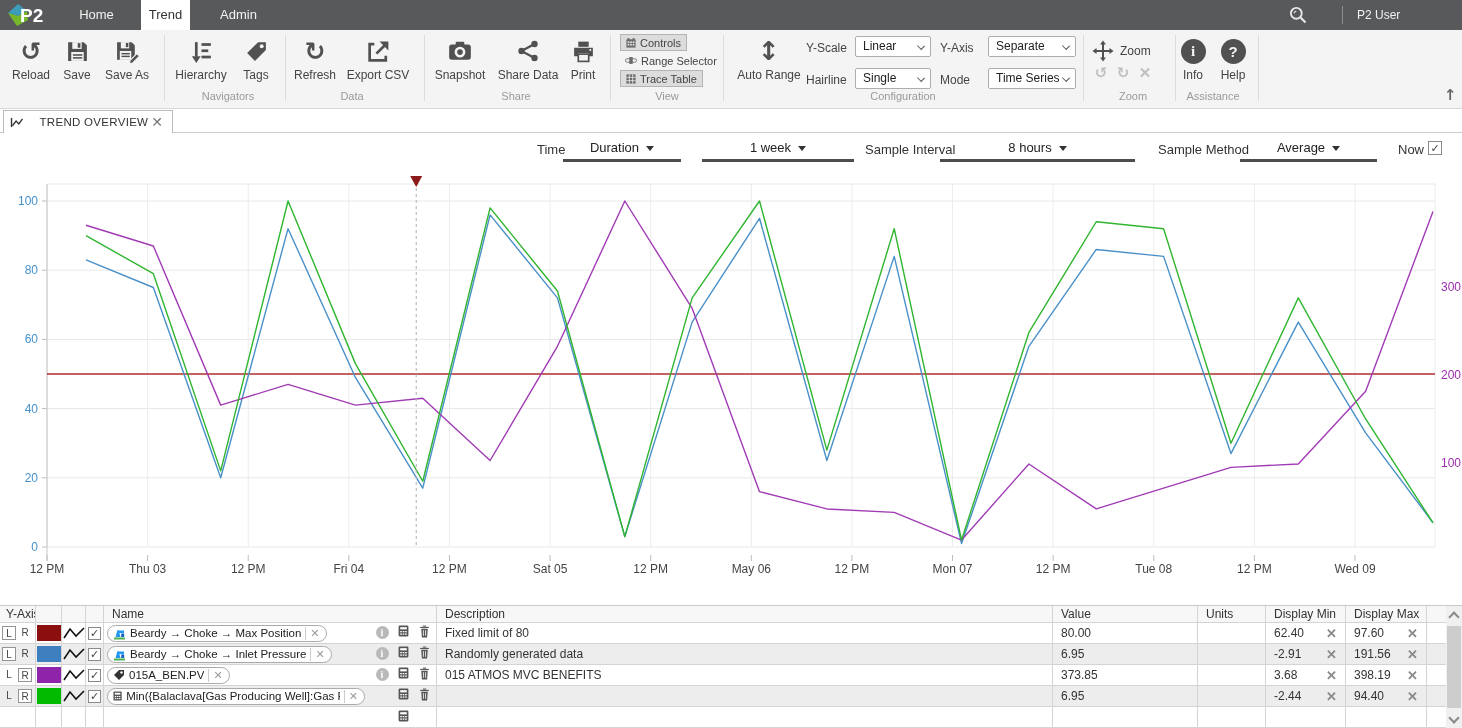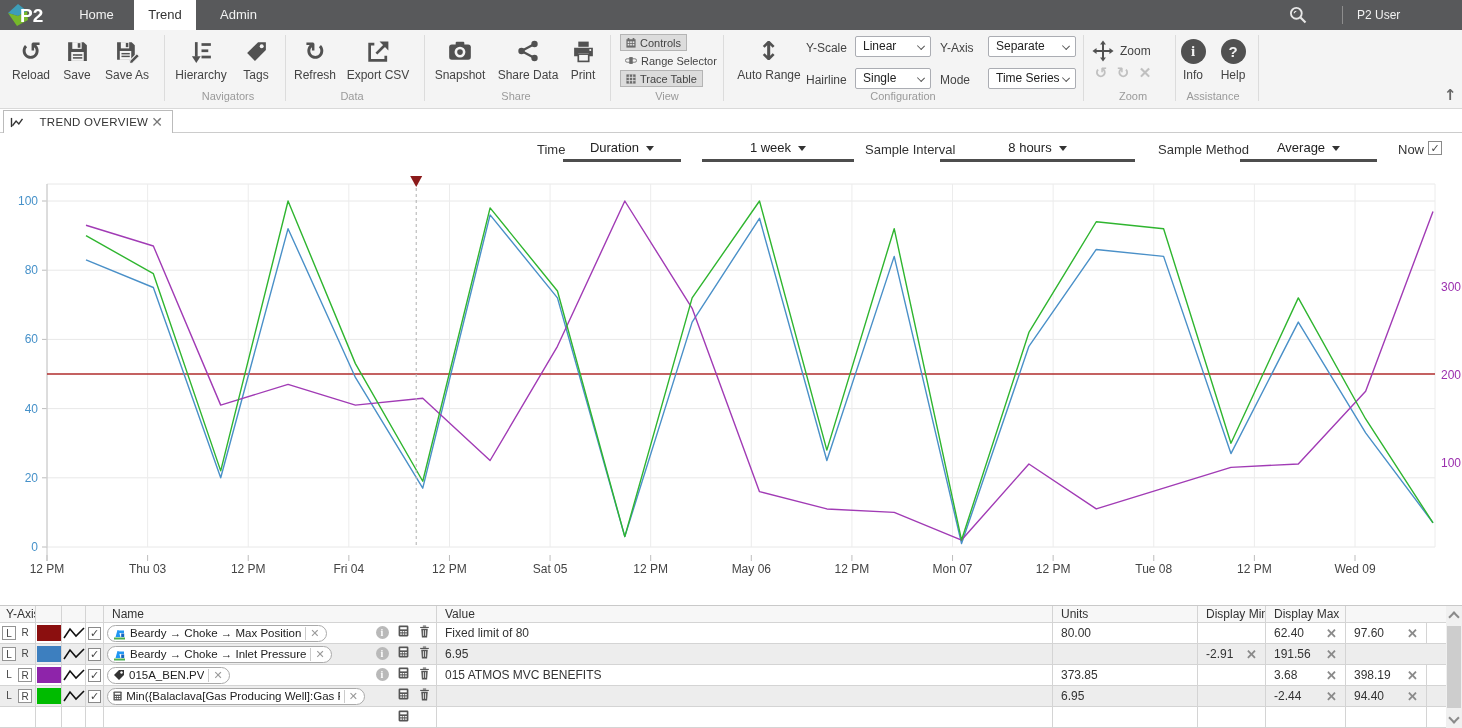--- a/index.html
+++ b/index.html
@@ -93,21 +93,21 @@
 </head>
 <body>
 
 <div class="topbar">
   <svg class="abs" style="left:7px;top:3px" width="50" height="24" viewBox="0 0 50 24">
     <polygon points="1,10 11,1 20,8 11,13" fill="#3d9db8"></polygon>
     <polygon points="1,10 11,13 20,8 21,17 10,23" fill="#76b82a"></polygon>
     <text x="13" y="19" font-size="19" font-weight="bold" fill="#ffffff" font-family="Liberation Sans,sans-serif">P2</text>
   </svg>
   <div class="nav-tab" style="left:60px;width:73px">Home</div>
-  <div class="nav-tab active" style="left:134px;width:62px">Trend</div>
+  <div class="nav-tab active" style="left:141px;width:49px">Trend</div>
   <div class="nav-tab" style="left:202px;width:73px">Admin</div>
   <svg class="abs" style="left:1288px;top:5px" width="20" height="20" viewBox="0 0 24 24">
     <circle cx="10" cy="10" r="6.5" fill="none" stroke="#e8e8e8" stroke-width="2.2"></circle>
     <line x1="15" y1="15" x2="21" y2="21" stroke="#e8e8e8" stroke-width="2.6"></line>
     <path d="M7.5 10 a2.5 2.5 0 0 1 2.5 -2.5" stroke="#e8e8e8" fill="none" stroke-width="1.4"></path>
   </svg>
   <div class="tb-divider" style="left:1342px"></div>
   <div class="tb-user" style="left:1357px">P2 User</div>
 </div>
 
@@ -444,20 +444,21 @@
     </svg>
 </div>
 
 <div class="tracegrid">
   <div class="tg-row tg-head">
     <div style="padding-left:6px">Y-Axis</div>
     <div></div>
     <div></div>
     <div></div>
     <div>Name</div>
+    <div>Description</div>
     <div>Value</div>
     <div>Units</div>
     <div>Display Min</div>
     <div>Display Max</div>
     <div></div>
   </div>
   <div id="tracerows">
       <div class="tg-row tg-body-row">
         <div>
           <span class="lr boxed">L</span>
@@ -564,20 +565,21 @@
               </svg></span>
             <span class="tslot"><svg width="11" height="13" viewBox="0 0 20 24">
                 <rect x="2" y="3.5" width="16" height="2" fill="#555"></rect>
                 <rect x="7" y="1" width="6" height="2" fill="#555"></rect>
                 <path d="M4 7 h12 l-1.2 16 h-9.6 z" fill="#555"></path>
                 <line x1="8" y1="9.5" x2="8" y2="20" stroke="#fff" stroke-width="1.5"></line>
                 <line x1="12" y1="9.5" x2="12" y2="20" stroke="#fff" stroke-width="1.5"></line>
               </svg></span>
           </span>
         </div>
+        <div class="cell-pad">Randomly generated data</div>
         <div class="cell-pad">6.95</div>
         <div class="cell-pad"></div>
         <div>
           <span class="minmax">-2.91</span>
           <span class="xmark">✕</span>
         </div>
         <div>
           <span class="minmax">191.56</span>
           <span class="xmark">✕</span>
         </div>

